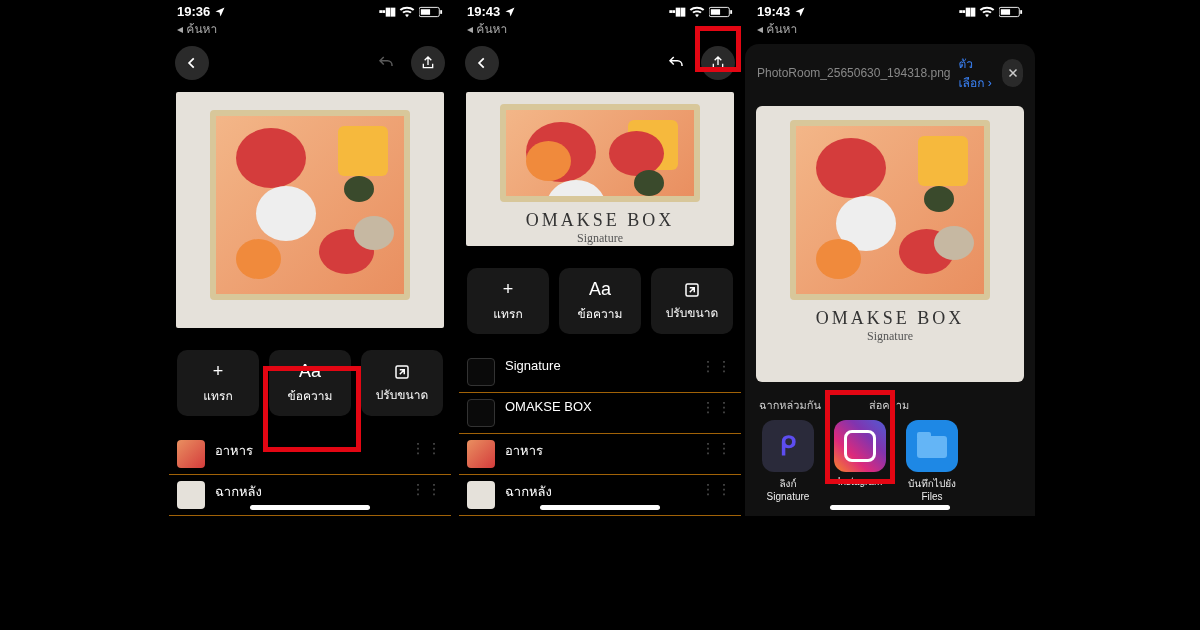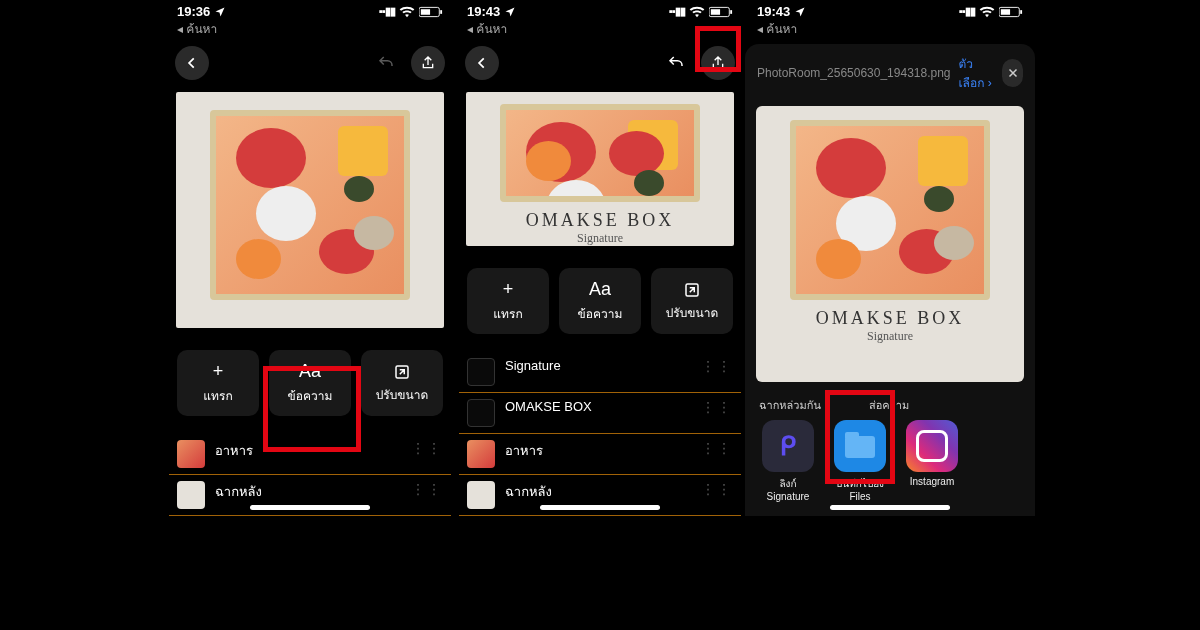--- a/index.html
+++ b/index.html
@@ -311,27 +311,27 @@
       <span>ฉากหล่วมกัน</span>
       <span>ส่อความ</span>
     </div>
 
     <div class="apps">
       <div class="app">
         <div class="app-icon ai-photoroom">ᑭ</div>
         <span>ลิงก์ Signature</span>
       </div>
       <div class="app">
+        <div class="app-icon ai-ig"></div>
+        <span>Instagram</span>
+      </div>
+      <div class="app">
         <div class="app-icon ai-files"></div>
         <span>บันทึกไปยัง Files</span>
       </div>
-      <div class="app">
-        <div class="app-icon ai-ig"></div>
-        <span>Instagram</span>
-      </div>
 
     </div>
 
     <div class="homebar"></div>
   </div>
 
   <div class="hl" style="top:390px; left:80px; width:70px; height:94px;"></div>
 </div>
 
 </div>

